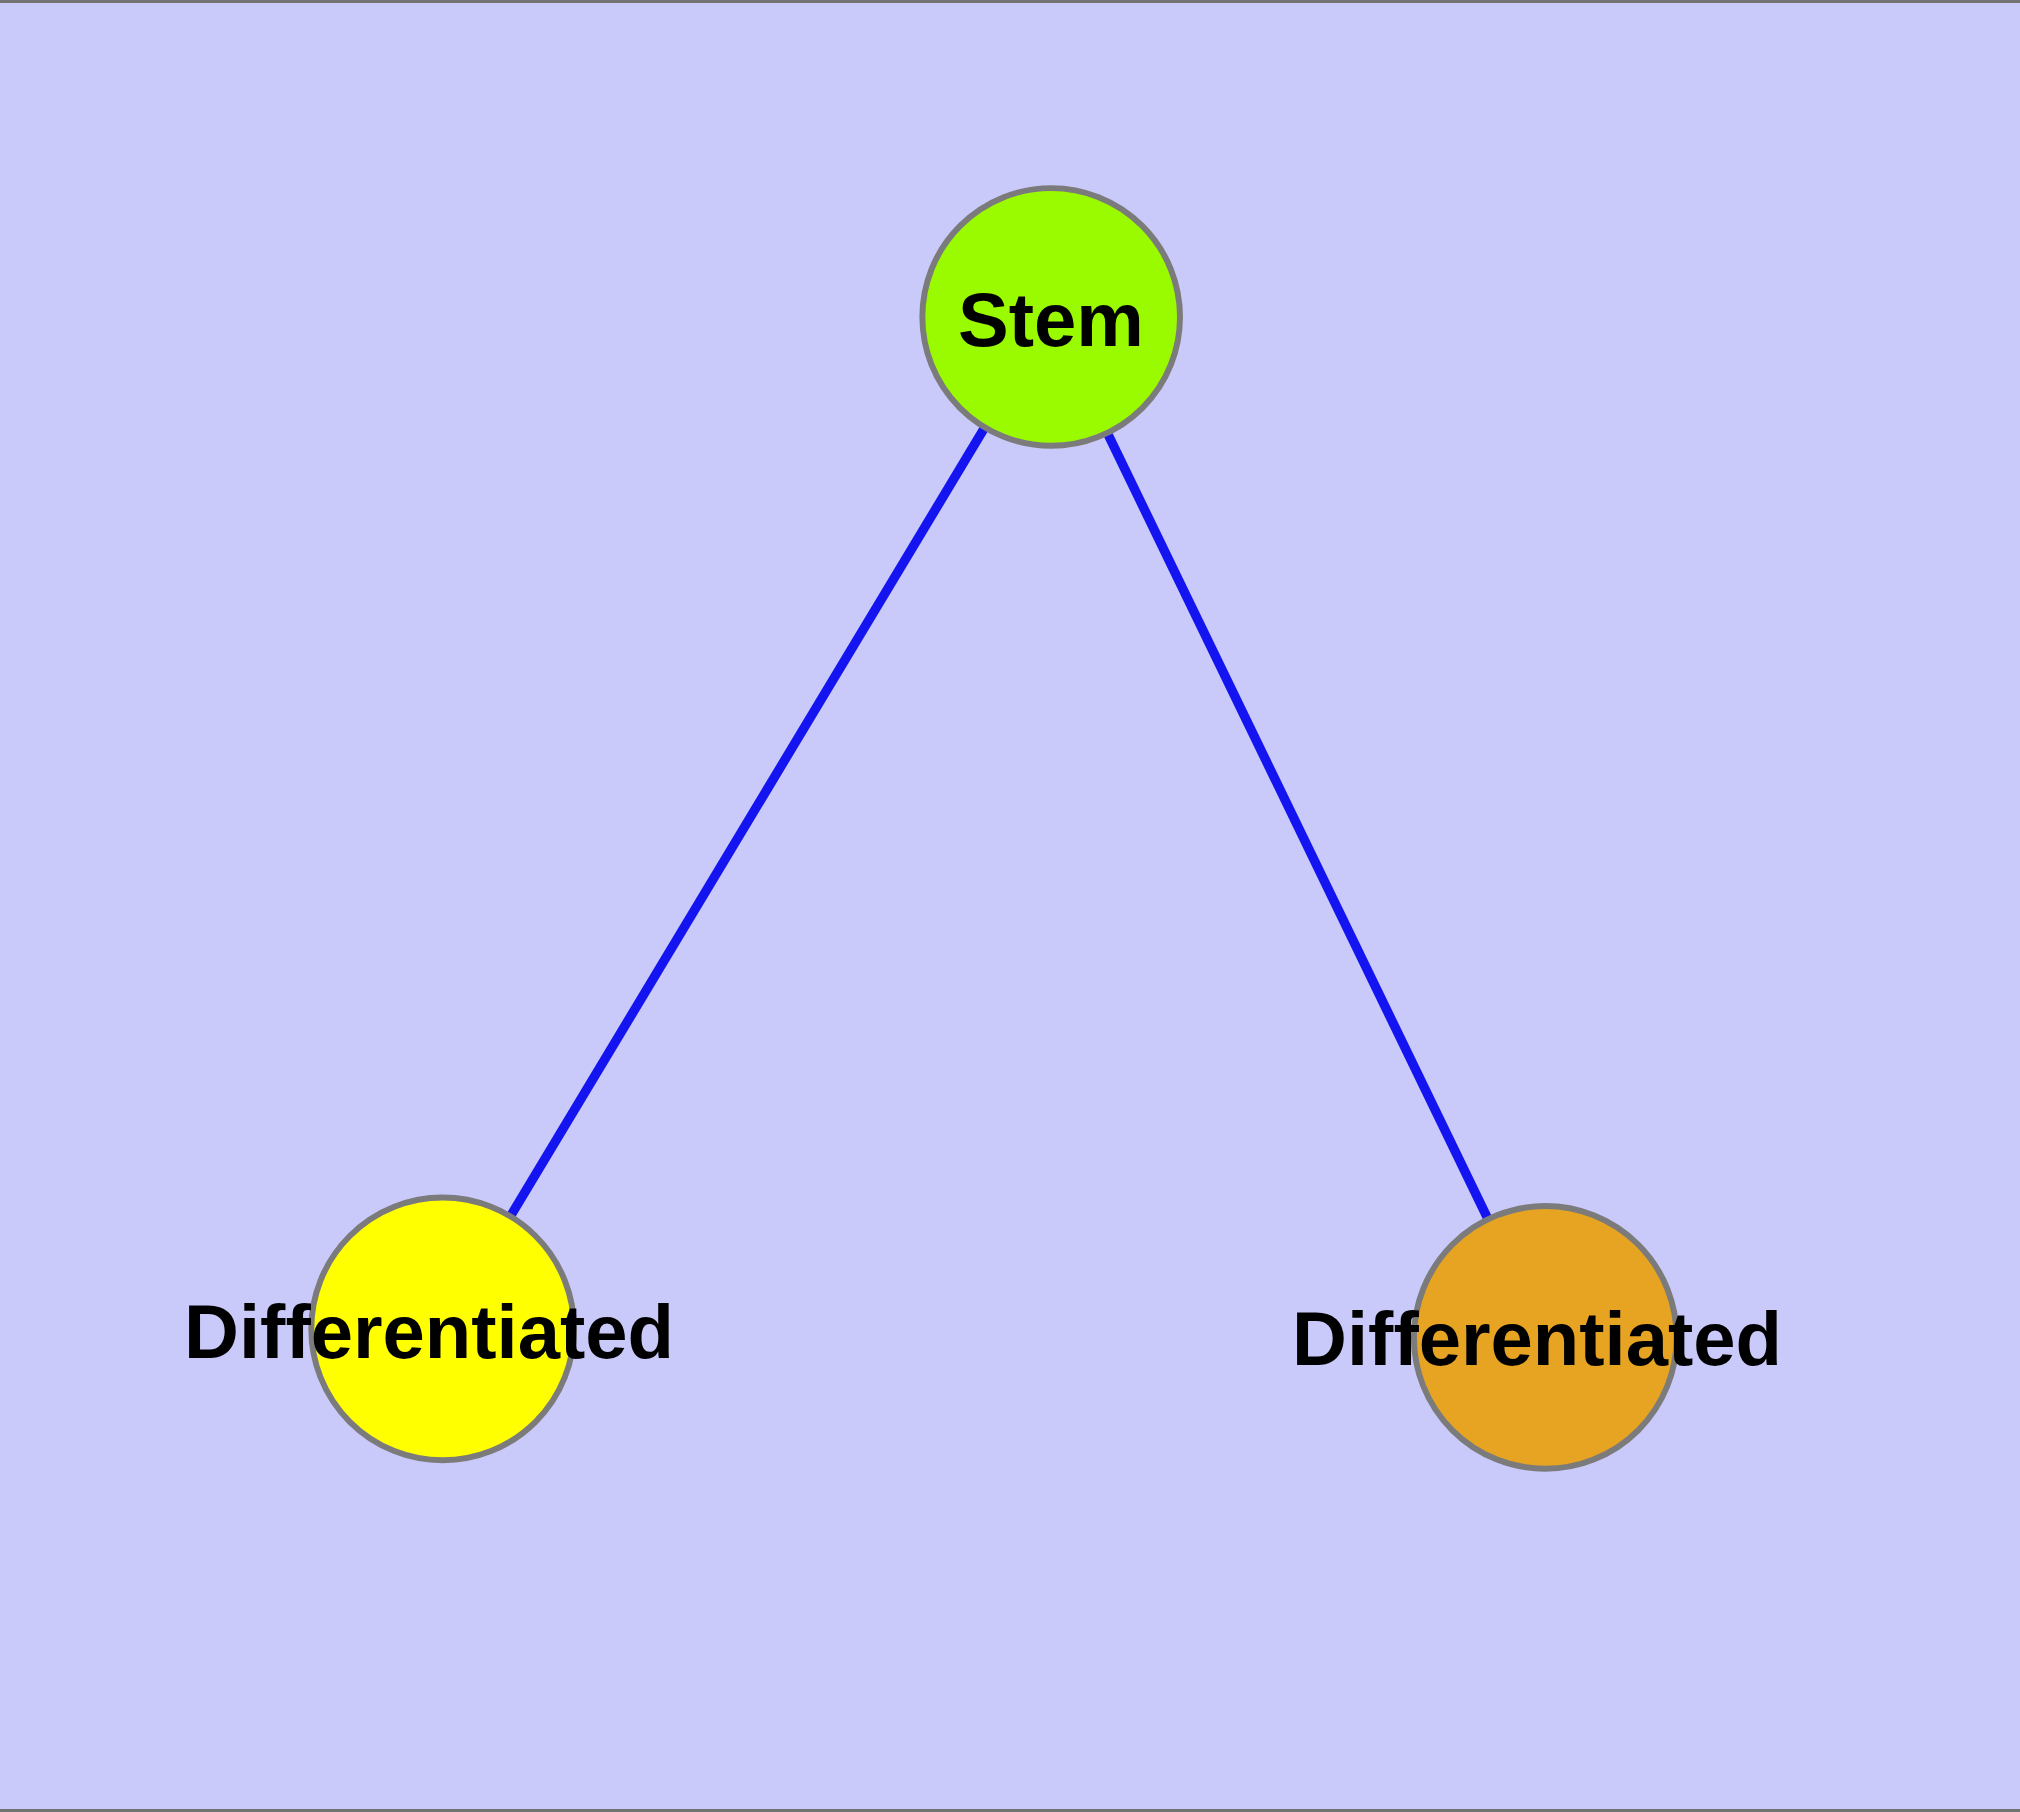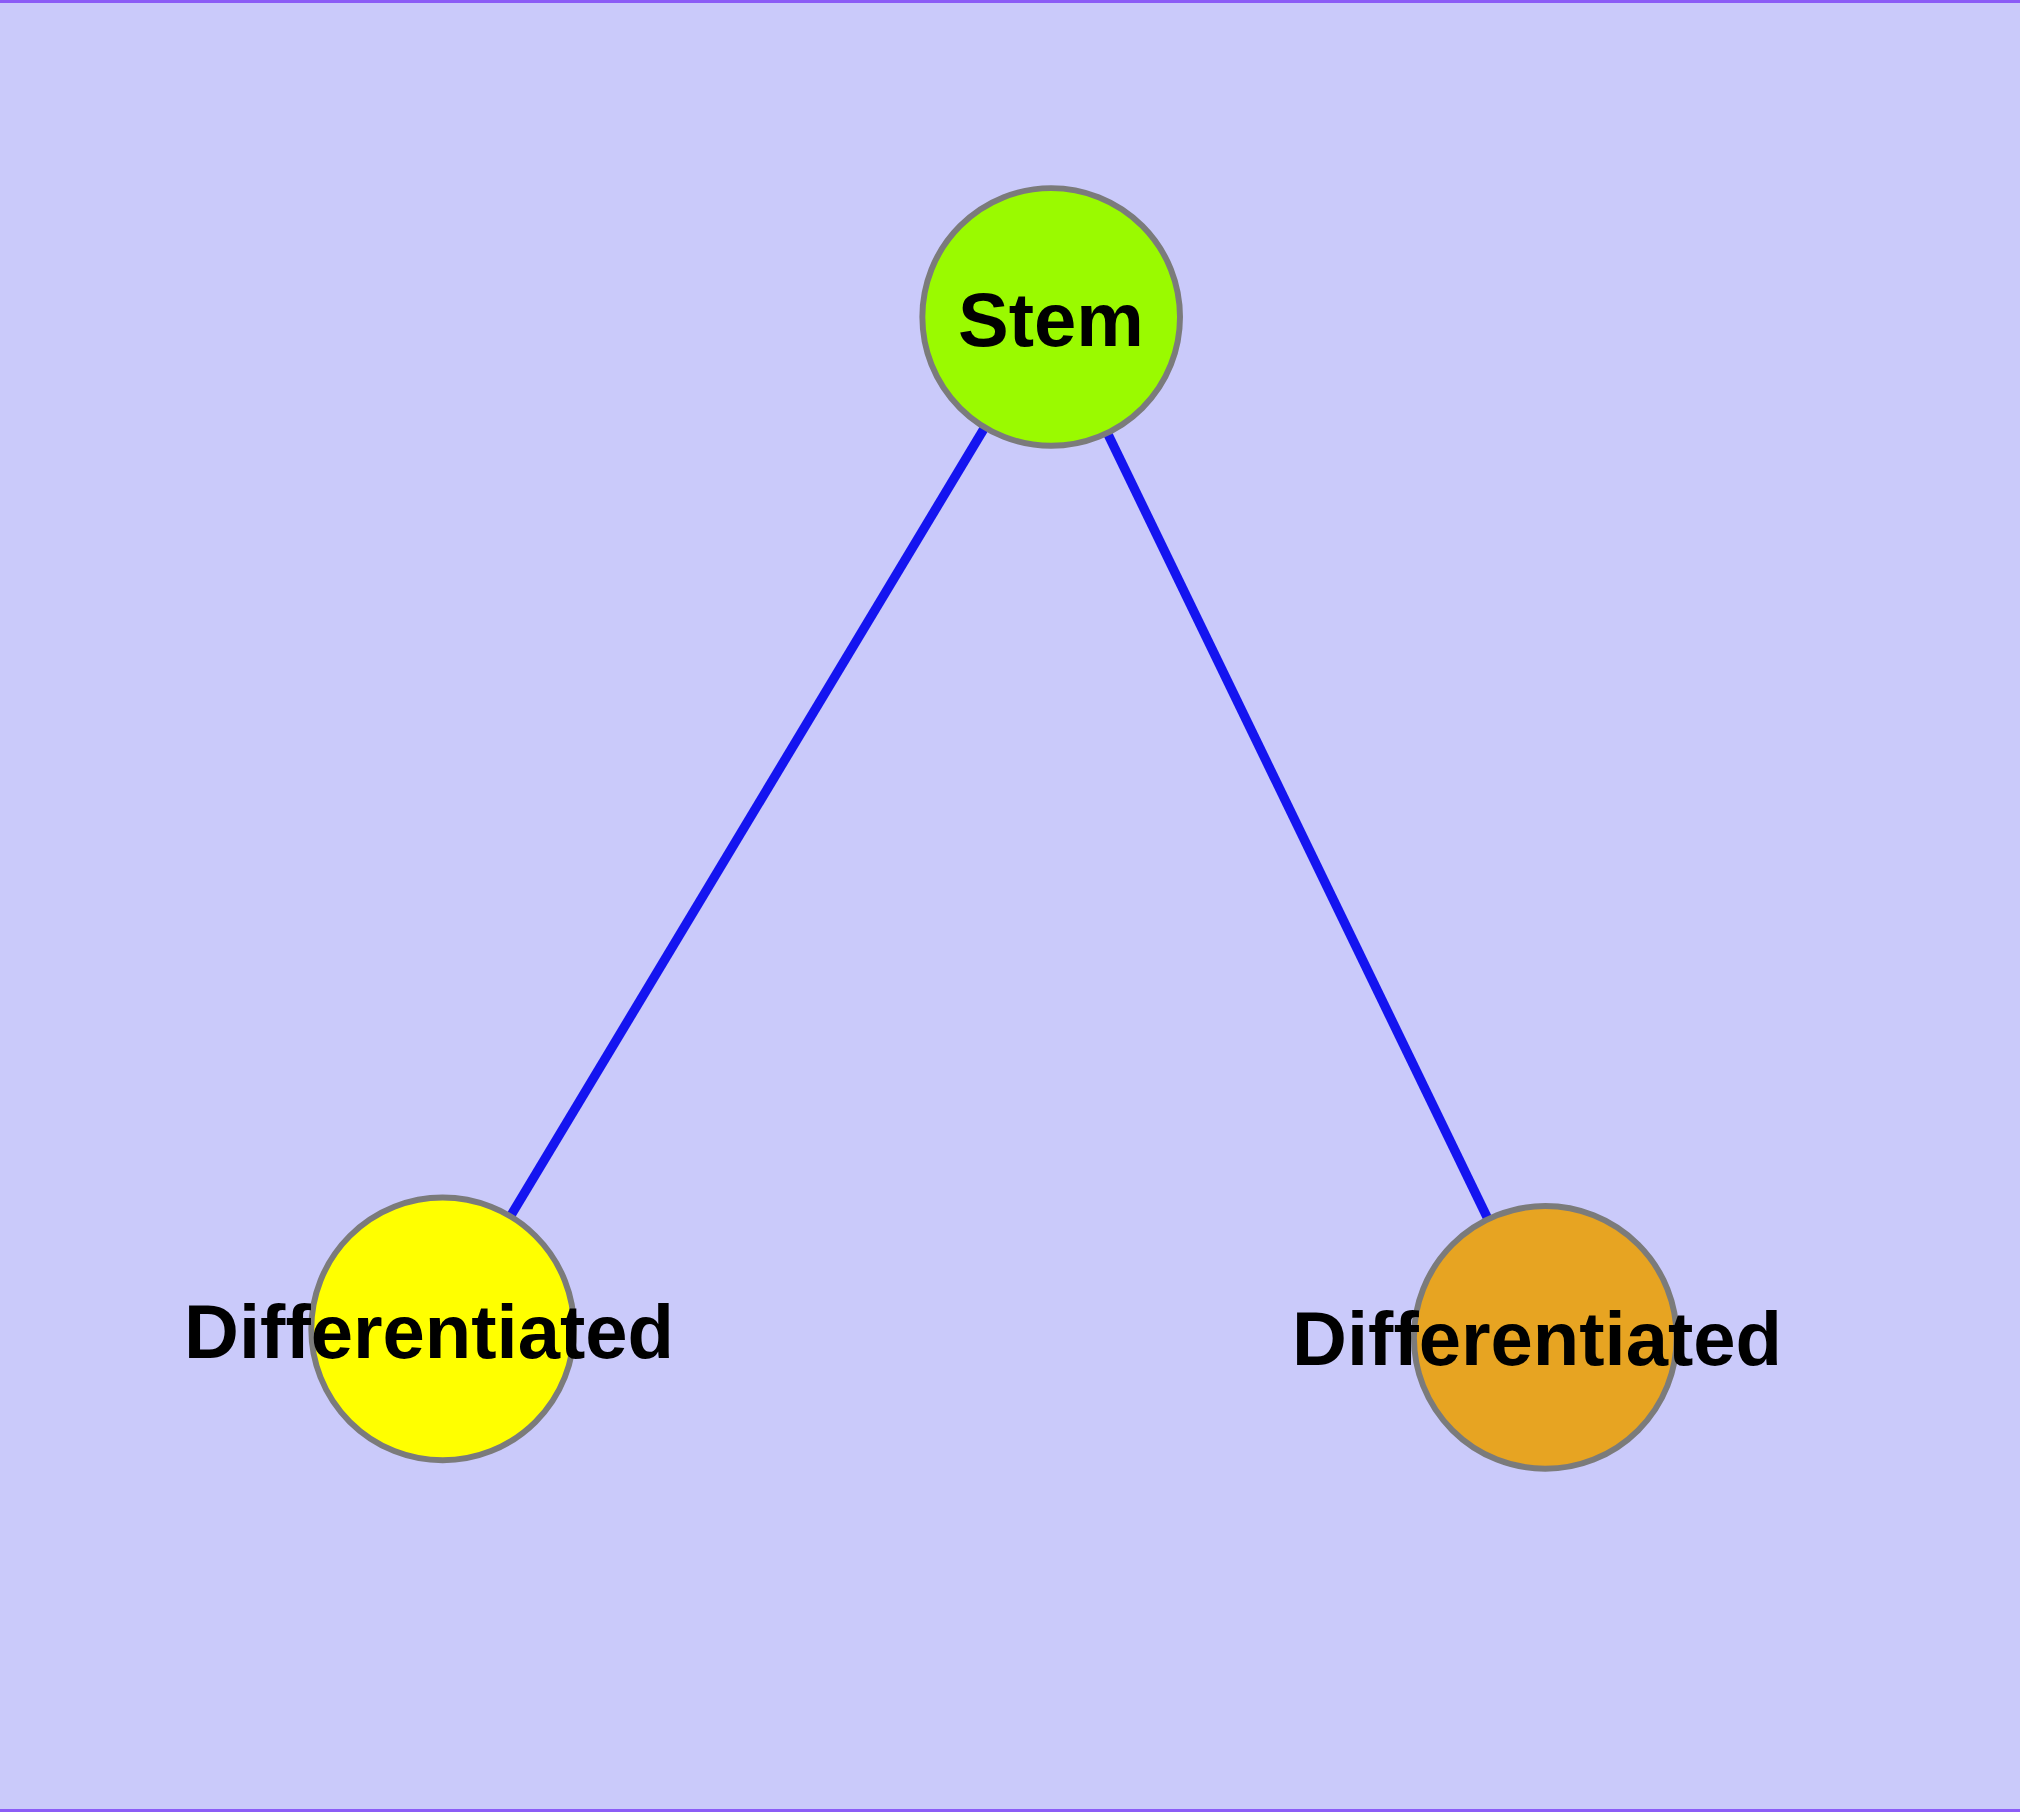--- a/index.html
+++ b/index.html
@@ -5,21 +5,21 @@
   html, body {
     margin: 0;
     padding: 0;
     background: #ffffff;
     font-family: "Liberation Sans", sans-serif;
   }
   .page {
     position: relative;
     width: 2021px;
     height: 1812px;
-    background: #8b5cf6;
+    background: #737373;
     overflow: hidden;
   }
   .canvas {
     position: absolute;
     left: 0;
     top: 3.4px;
     width: 2021px;
     height: 1806px;
     background: #cacafa;
   }

